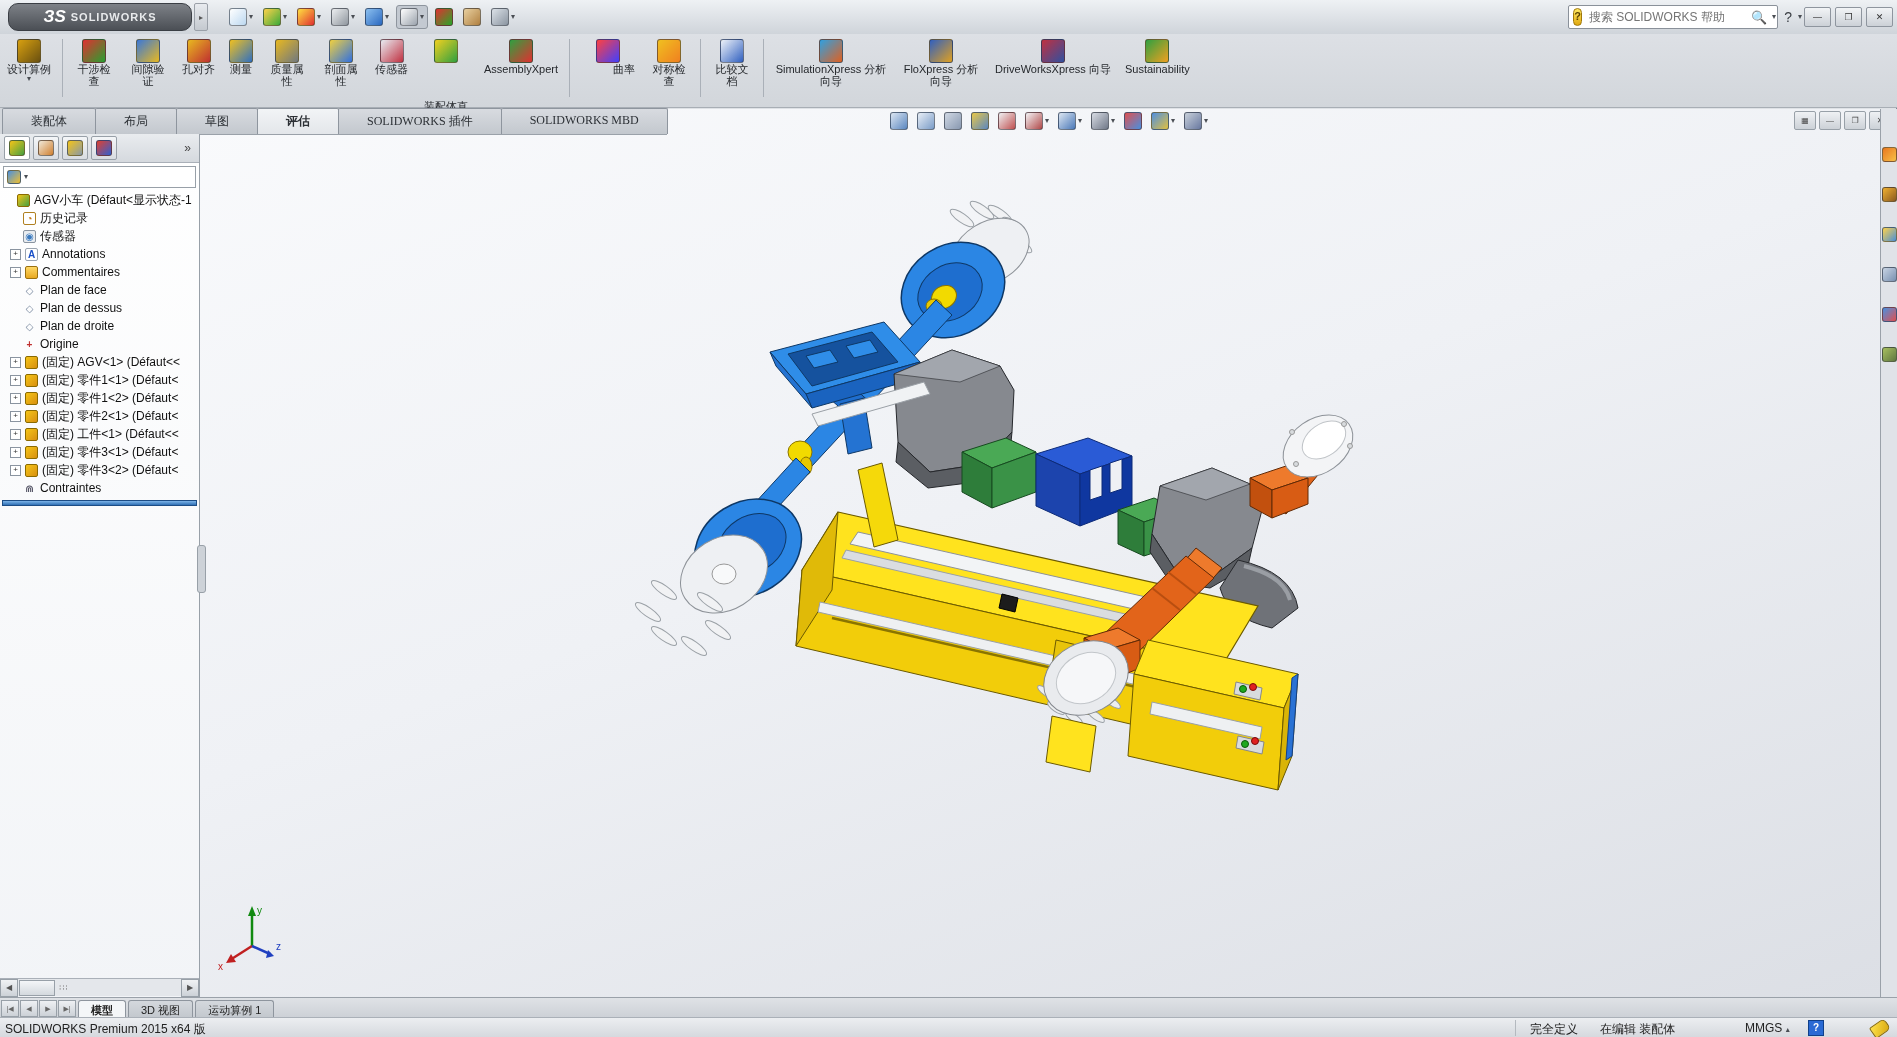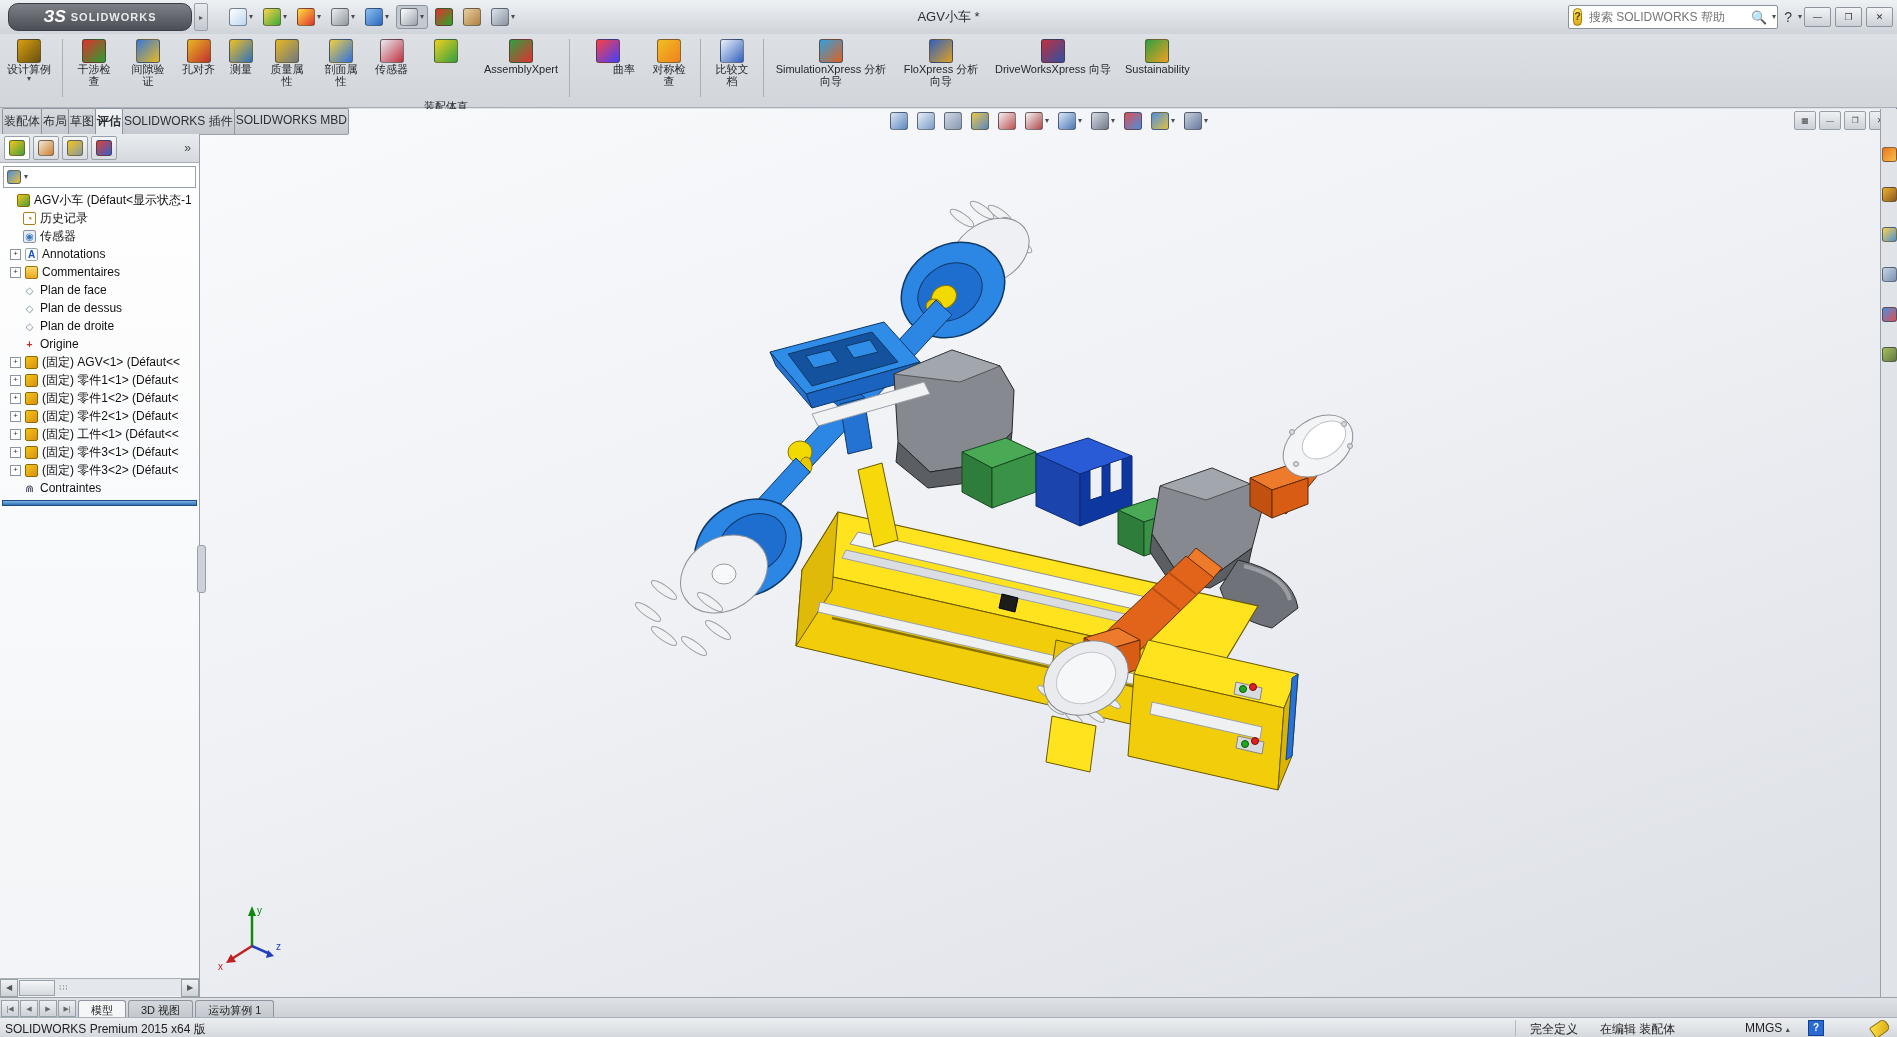--- a/index.html
+++ b/index.html
@@ -39,22 +39,22 @@
   .ribbon{position:absolute;left:0;top:34px;width:100%;height:74px;
     background:linear-gradient(#dde0e5,#d2d6db);border-bottom:1px solid #a8aeb5;
     display:flex;align-items:flex-start;padding-top:5px;box-sizing:border-box;}
   .ritem{display:flex;flex-direction:column;align-items:center;margin:0 7px;cursor:default;}
   .rlabel{font-size:11px;line-height:12px;color:#25282c;text-align:center;}
   .rsep{width:1px;height:58px;background:#aab0b8;margin:0 4px;align-self:flex-start;}
   
   .tabband{position:absolute;left:0;top:108px;width:100%;height:26px;}
   .tabstrip{position:absolute;left:0;top:0;height:26px;display:flex;background:#d2d6db;
     border-bottom:1px solid #9aa1a9;padding-left:2px;}
-  .ctab{padding:4px 1px 3px;font-size:12px;color:#2c3035;background:linear-gradient(#d8dbe0,#c3c8ce);
-    border:1px solid #8e959e;border-bottom:none;margin-right:-1px;border-radius:2px 2px 0 0;}
+  .ctab{padding:4px 28px 3px;font-size:12px;color:#2c3035;background:linear-gradient(#d8dbe0,#c3c8ce);
+    border:1px solid #8e959e;border-bottom:none;margin-right:-1px;border-radius:2px 2px 0 0;font-family:Liberation Serif, serif;}
   .ctab.active{background:linear-gradient(#f2f4f6,#e3e6ea);position:relative;z-index:2;font-weight:bold;}
   .headsup{position:absolute;left:890px;top:4px;display:flex;align-items:center;gap:9px;}
   .hitem{display:flex;align-items:center;gap:2px;}
   .docbtns{position:absolute;right:6px;top:3px;display:flex;gap:3px;}
   .dbtn{width:20px;height:17px;background:linear-gradient(#eff1f4,#ccd1d7);border:1px solid #98a0a8;
     border-radius:2px;font-size:8px;color:#444;display:flex;align-items:center;justify-content:center;}
   
   .graphics{position:absolute;left:200px;top:109px;width:1680px;height:888px;
     background:linear-gradient(160deg,#f9fafc 0%,#eff1f5 45%,#dcdfe5 100%);}
   .taskstrip{position:absolute;right:0;top:109px;width:17px;height:888px;background:#e0e3e8;
@@ -86,21 +86,21 @@
   .sgrip{font-size:8px;color:#888;letter-spacing:1px;margin-left:4px;}
   .splitgrip{position:absolute;left:197px;top:545px;width:7px;height:46px;background:#cdd2d8;border:1px solid #98a0a8;
     border-radius:3px;z-index:5;}
   
   .bottombar{position:absolute;left:0;top:997px;width:100%;height:20px;background:linear-gradient(#dfe2e6,#ccd0d6);
     border-top:1px solid #9aa1a9;display:flex;align-items:flex-end;}
   .navb{width:16px;height:15px;margin:0 0 1px 1px;background:linear-gradient(#eef0f3,#ccd1d7);border:1px solid #98a0a8;
     font-size:7px;color:#666;display:flex;align-items:center;justify-content:center;}
   .btab{margin-left:2px;padding:2px 12px 1px;font-size:11px;color:#222;background:linear-gradient(#d4d8dd,#c2c7cd);
     border:1px solid #8e959e;border-bottom:none;border-radius:3px 3px 0 0;height:14px;}
-  .btab.active{background:#f4f6f8;font-weight:normal;}
+  .btab.active{background:#f4f6f8;font-weight:bold;}
   .statusbar{position:absolute;left:0;top:1017px;width:100%;height:20px;background:linear-gradient(#eceef1,#d4d8dd);
     border-top:1px solid #aab0b8;font-size:12px;color:#222;}
   .sb-item{position:absolute;top:3px;}
   .sb-help{width:14px;height:14px;background:#2a6ad4;border:1px solid #10408a;color:#fff;font-size:10px;font-weight:bold;
     text-align:center;line-height:13px;top:2px;}
   .sb-tag{width:16px;height:11px;background:linear-gradient(135deg,#ffe24a,#d8a810);border:1px solid #8a6a00;
     border-radius:2px 5px 5px 2px;transform:rotate(-35deg);top:4px;right:8px;}
   .vline{position:absolute;top:2px;width:1px;height:16px;background:#b4b9bf;}
 </style>
 </head>
@@ -141,21 +141,20 @@
         <span class="gicon" style="width: 16px; height: 16px; background: linear-gradient(135deg, rgb(224, 48, 48), rgb(40, 168, 40));"></span>
       </span>
       <span class="qitem">
         <span class="gicon" style="width: 16px; height: 16px; background: linear-gradient(135deg, rgb(232, 208, 160), rgb(176, 128, 64));"></span>
       </span>
       <span class="qitem">
         <span class="gicon" style="width: 16px; height: 16px; background: linear-gradient(135deg, rgb(220, 226, 232), rgb(138, 148, 160));"></span>
         <span class="caret">▾</span>
       </span>
     </div>
-  <div class="doctitle">AGV小车 *</div>
   <div class="searchwrap">
     <div class="searchbox">
       <span class="q-help">?</span>
       <input placeholder="搜索 SOLIDWORKS 帮助" style="">
       <span class="mag">🔍</span>
       <span class="caret">▾</span>
     </div>
     <span class="help-top">?</span>
     <span class="caret">▾</span>
   </div>

